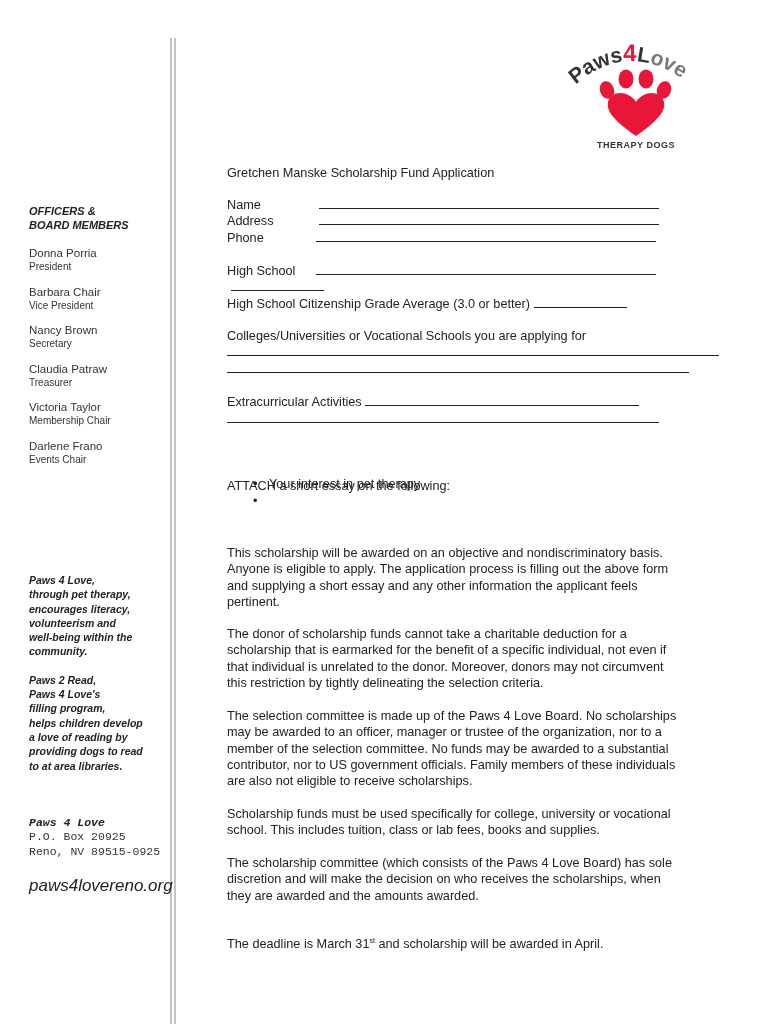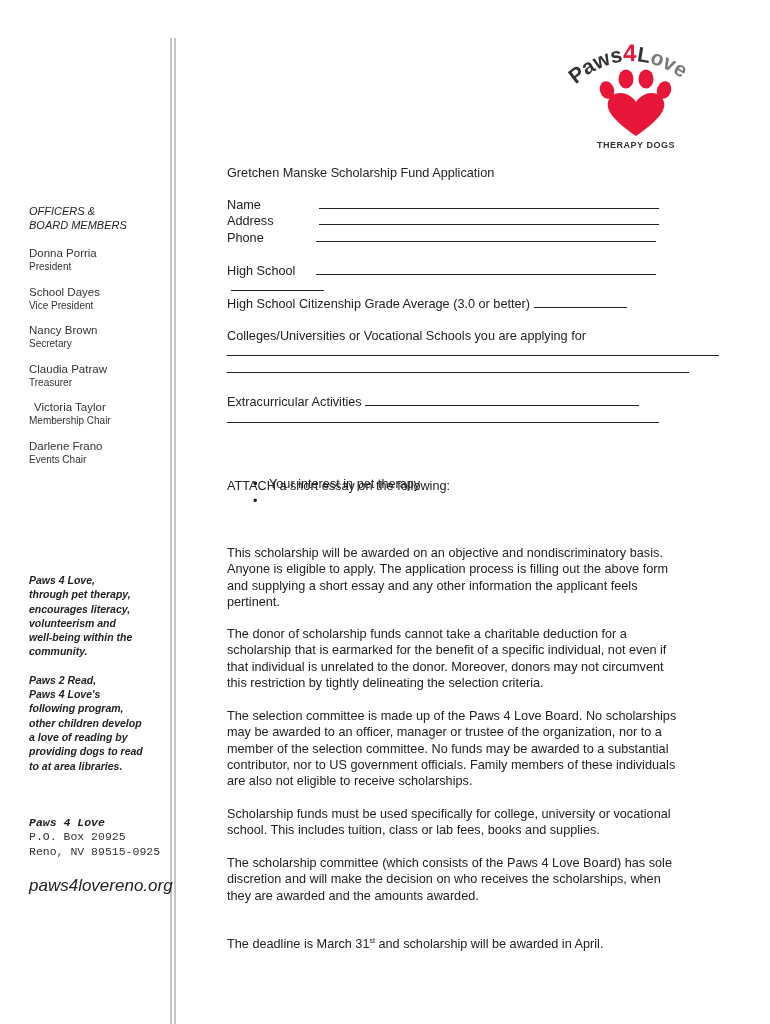--- a/index.html
+++ b/index.html
@@ -38,37 +38,36 @@
     .sidebar {
       position: absolute;
       left: 29px;
       top: 0;
       width: 140px;
     }
     .sb-heading {
       position: absolute;
       top: 204px;
       font-size: 11px;
-      font-weight: normal;
+      font-weight: bold;
       font-style: italic;
       line-height: 14px;
       color: #222;
       white-space: nowrap;
     }
     .officer {
       position: absolute;
       left: 0;
     }
     .officer .nm {
       display: block;
       font-size: 11.5px;
       line-height: 14px;
       color: #333;
       white-space: nowrap;
-      text-align: center;
     }
     .officer .rl {
       display: block;
       font-size: 10px;
       line-height: 13px;
       color: #333;
       white-space: nowrap;
     }
     .mission {
       position: absolute;
@@ -165,21 +164,21 @@
   <div class="sb-heading">
     <div>OFFICERS &amp;</div>
     <div>BOARD MEMBERS</div>
   </div>
 
   <div class="officer" style="top:246px">
     <span class="nm">Donna Porria</span>
     <span class="rl">President</span>
   </div>
   <div class="officer" style="top:285px">
-    <span class="nm">School Dayes</span>
+    <span class="nm">Barbara Chair</span>
     <span class="rl">Vice President</span>
   </div>
   <div class="officer" style="top:323px">
     <span class="nm">Nancy Brown</span>
     <span class="rl">Secretary</span>
   </div>
   <div class="officer" style="top:362px">
     <span class="nm">Claudia Patraw</span>
     <span class="rl">Treasurer</span>
   </div>
@@ -197,22 +196,22 @@
       <span>Paws 4 Love,</span><br>
       <span>through pet therapy,</span><br>
       <span>encourages literacy,</span><br>
       <span>volunteerism and</span><br>
       <span>well-being within the</span><br>
       <span>community.</span>
     </p>
     <p>
       <span>Paws 2 Read,</span><br>
       <span>Paws 4 Love's</span><br>
-      <span>following program,</span><br>
-      <span>other children develop</span><br>
+      <span>filling program,</span><br>
+      <span>helps children develop</span><br>
       <span>a love of reading by</span><br>
       <span>providing dogs to read</span><br>
       <span>to at area libraries.</span>
     </p>
   </div>
 
   <div class="address">
     <div class="org">Paws 4 Love</div>
     <div>P.O. Box 20925</div>
     <div>Reno, NV 89515-0925</div>

